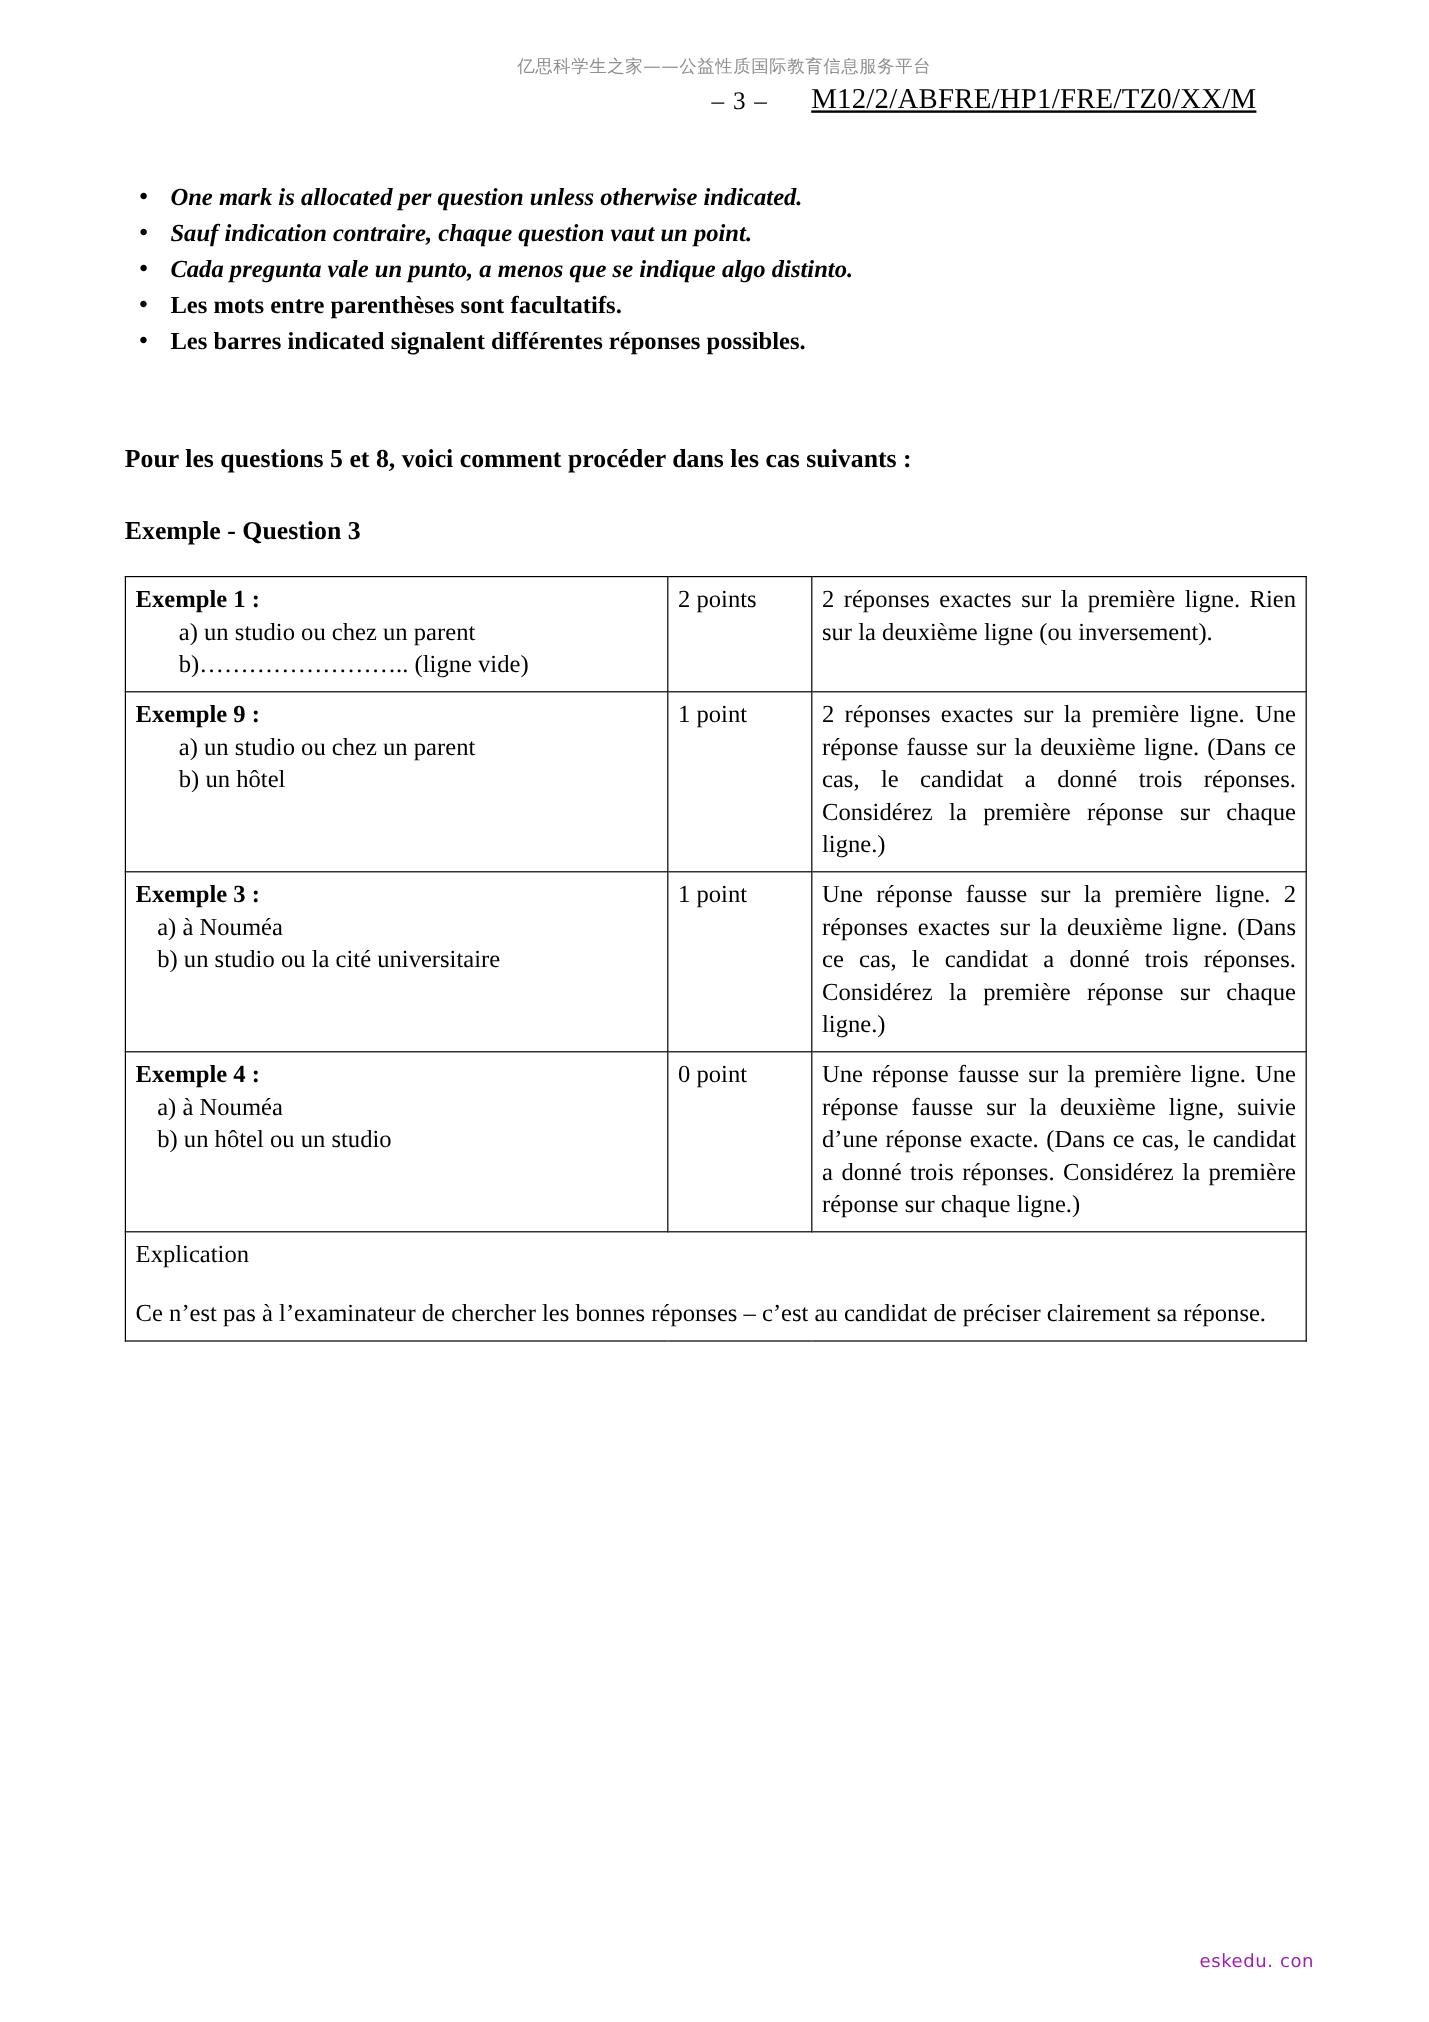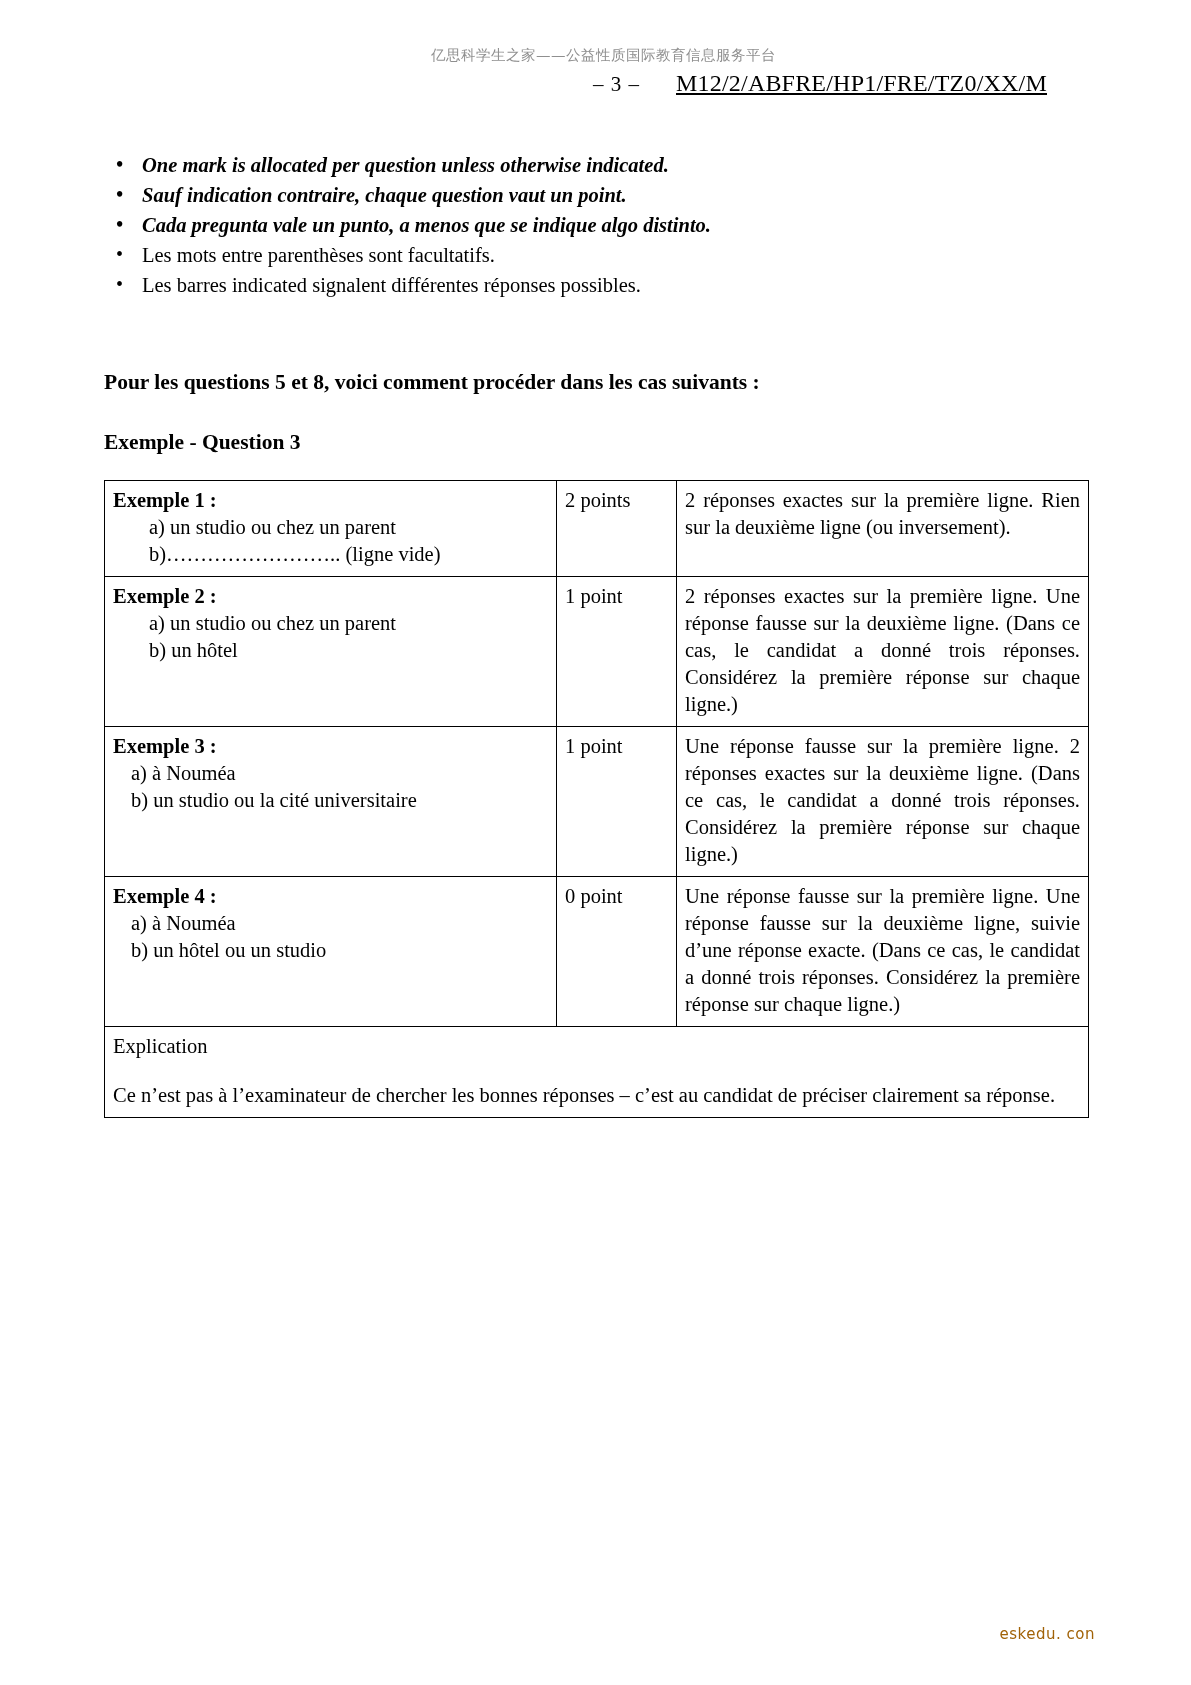--- a/index.html
+++ b/index.html
@@ -88,21 +88,21 @@
   .instr-italic li {
     font-style: italic;
     font-weight: bold;
   }
 
   .second-bullets {
     margin-top: 92px;
     margin-left: 40px;
   }
   .second-bullets li {
-    font-weight: normal;
+    font-weight: bold;
     font-size: 22px;
     line-height: 32px;
     padding-left: 24px;
   }
   .second-bullets li::before {
     content: "•";
     left: 0;
     font-size: 22px;
   }
 
@@ -159,21 +159,21 @@
     margin-bottom: 22px;
   }
 
   
   .watermark-bottom {
     position: absolute;
     bottom: 42px;
     right: 96px;
     font-family: "DejaVu Sans", sans-serif;
     font-size: 15px;
-    color: #a16207;
+    color: #a21caf;
     letter-spacing: 0.5px;
   }
 </style>
 </head>
 <body>
 
 <div class="page">
 
   <div class="header">
     <div class="watermark-top">亿思科学生之家——公益性质国际教育信息服务平台</div>
@@ -208,21 +208,21 @@
           <td>
             <span class="ex-label">Exemple 1 :</span>
             <span class="ex-lines" style="white-space:pre-line">a) un studio ou chez un parent
 b)…………………….. (ligne vide)</span>
           </td>
           <td>2 points</td>
           <td class="justify">2 réponses exactes sur la première ligne. Rien sur la deuxième ligne (ou inversement).</td>
         </tr>
         <tr>
           <td>
-            <span class="ex-label">Exemple 2 :</span>
+            <span class="ex-label">Exemple 9 :</span>
             <span class="ex-lines" style="white-space:pre-line">a) un studio ou chez un parent
 b) un hôtel</span>
           </td>
           <td>1 point</td>
           <td class="justify">2 réponses exactes sur la première ligne. Une réponse fausse sur la deuxième ligne. (Dans ce cas, le candidat a donné trois réponses. Considérez la première réponse sur chaque ligne.)</td>
         </tr>
         <tr>
           <td>
             <span class="ex-label">Exemple 3 :</span>
             <span class="ex-lines nopad" style="white-space:pre-line">a) à Nouméa

